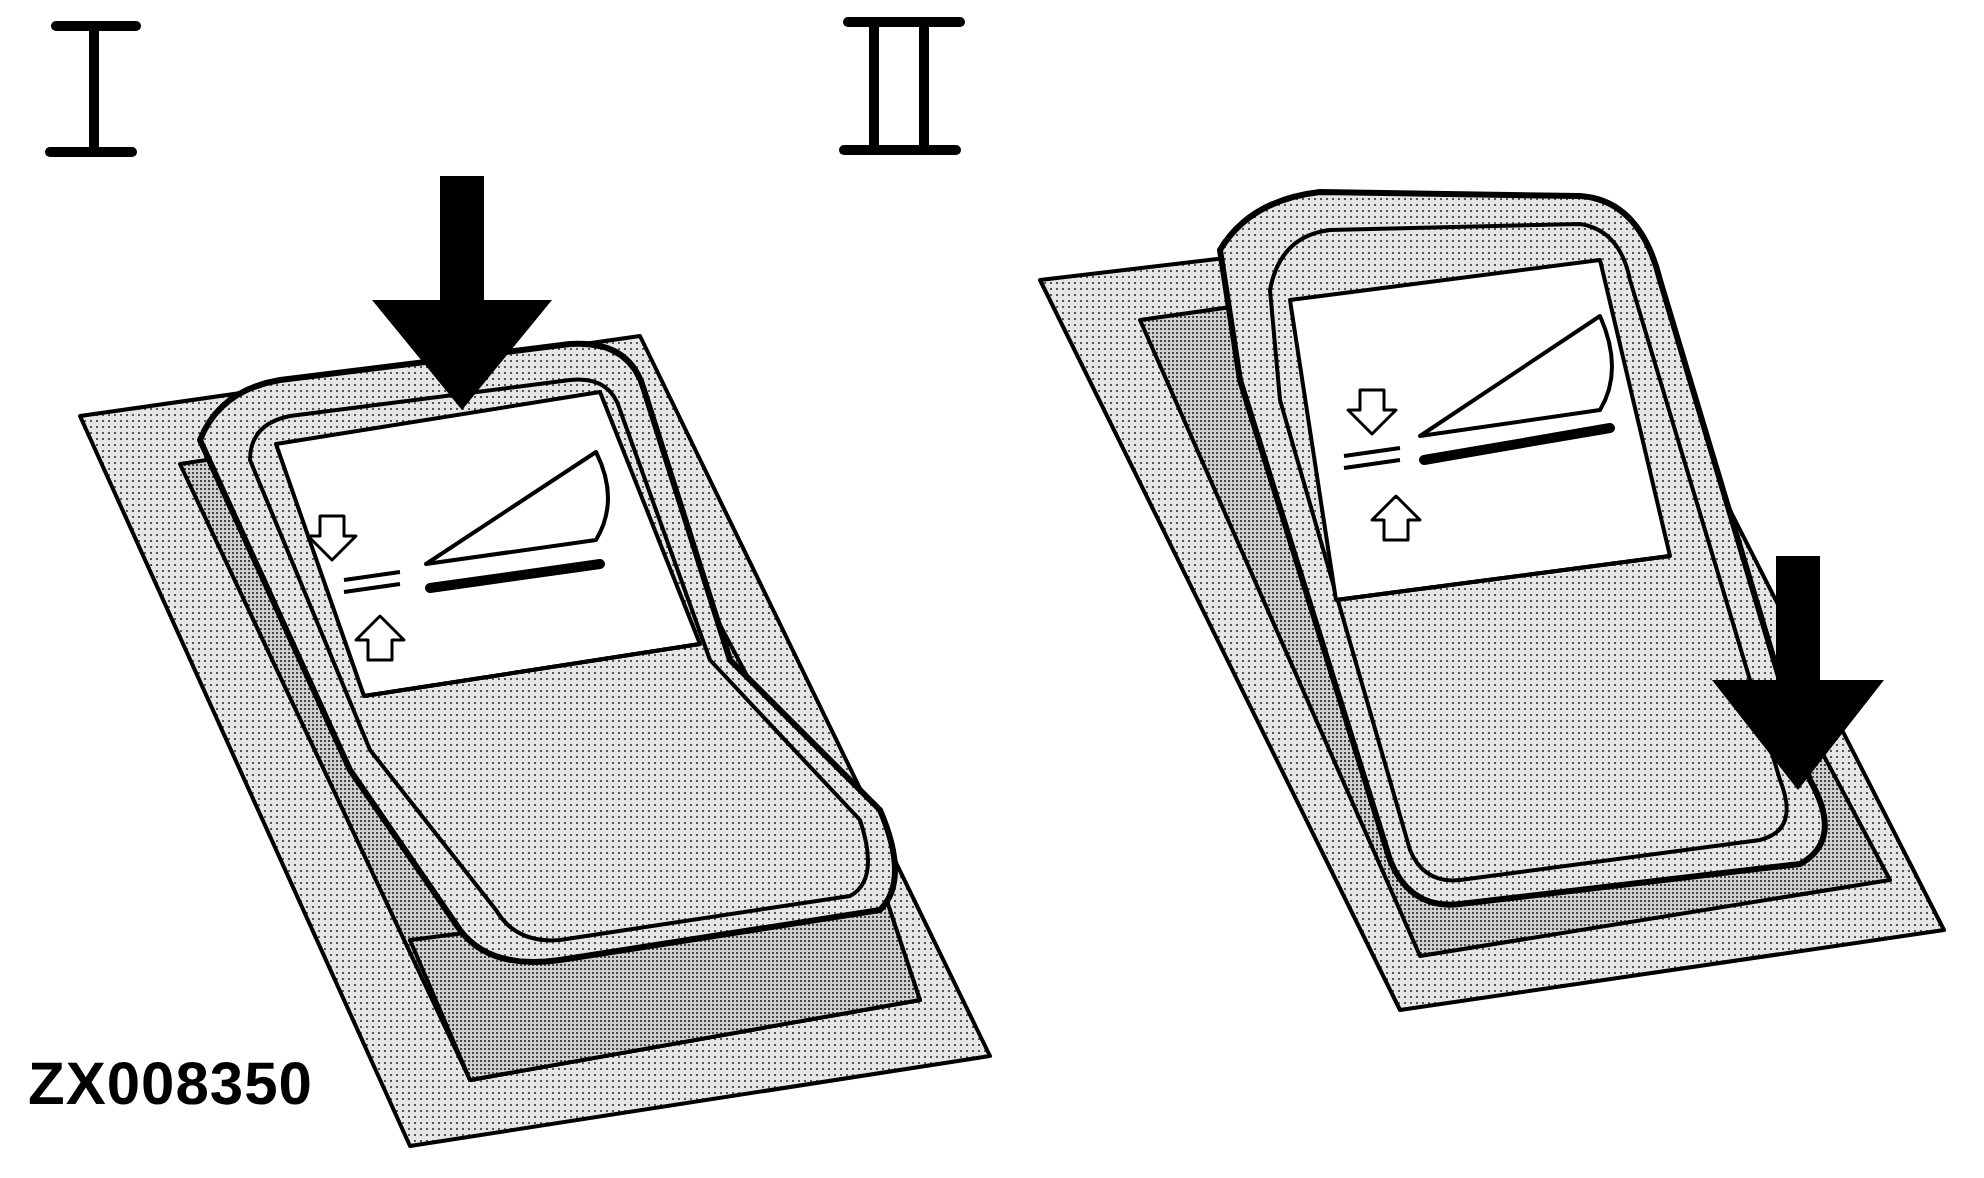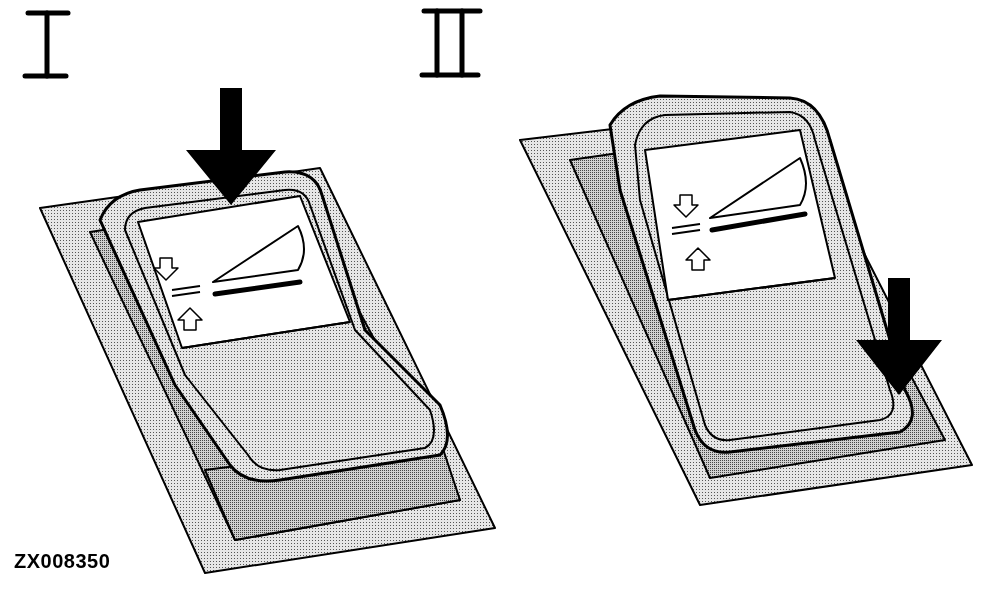--- a/index.html
+++ b/index.html
@@ -1,18 +1,18 @@
 <!DOCTYPE html>
 <html><head>
 <meta charset="utf-8">
 <style>
 html,body{margin:0;padding:0;background:#fff;}
 body{width:992px;height:589px;position:relative;overflow:hidden;font-family:"Liberation Sans",sans-serif;}
 svg{position:absolute;left:0;top:0;}
-.code{position:absolute;left:14px;top:550px;font-weight:bold;font-size:20px;color:#000;letter-spacing:0.5px;}
+.code{position:absolute;left:14px;top:526px;font-weight:bold;font-size:30px;color:#000;letter-spacing:0.5px;}
 </style>
 </head>
 <body>
 
 <svg width="992" height="589" viewBox="0 0 992 589">
   <defs>
     <pattern id="dots" width="3" height="3" patternUnits="userSpaceOnUse">
       <rect width="3" height="3" fill="#e6e6e6"></rect>
       <rect width="1" height="1" fill="#555"></rect>
     </pattern>

